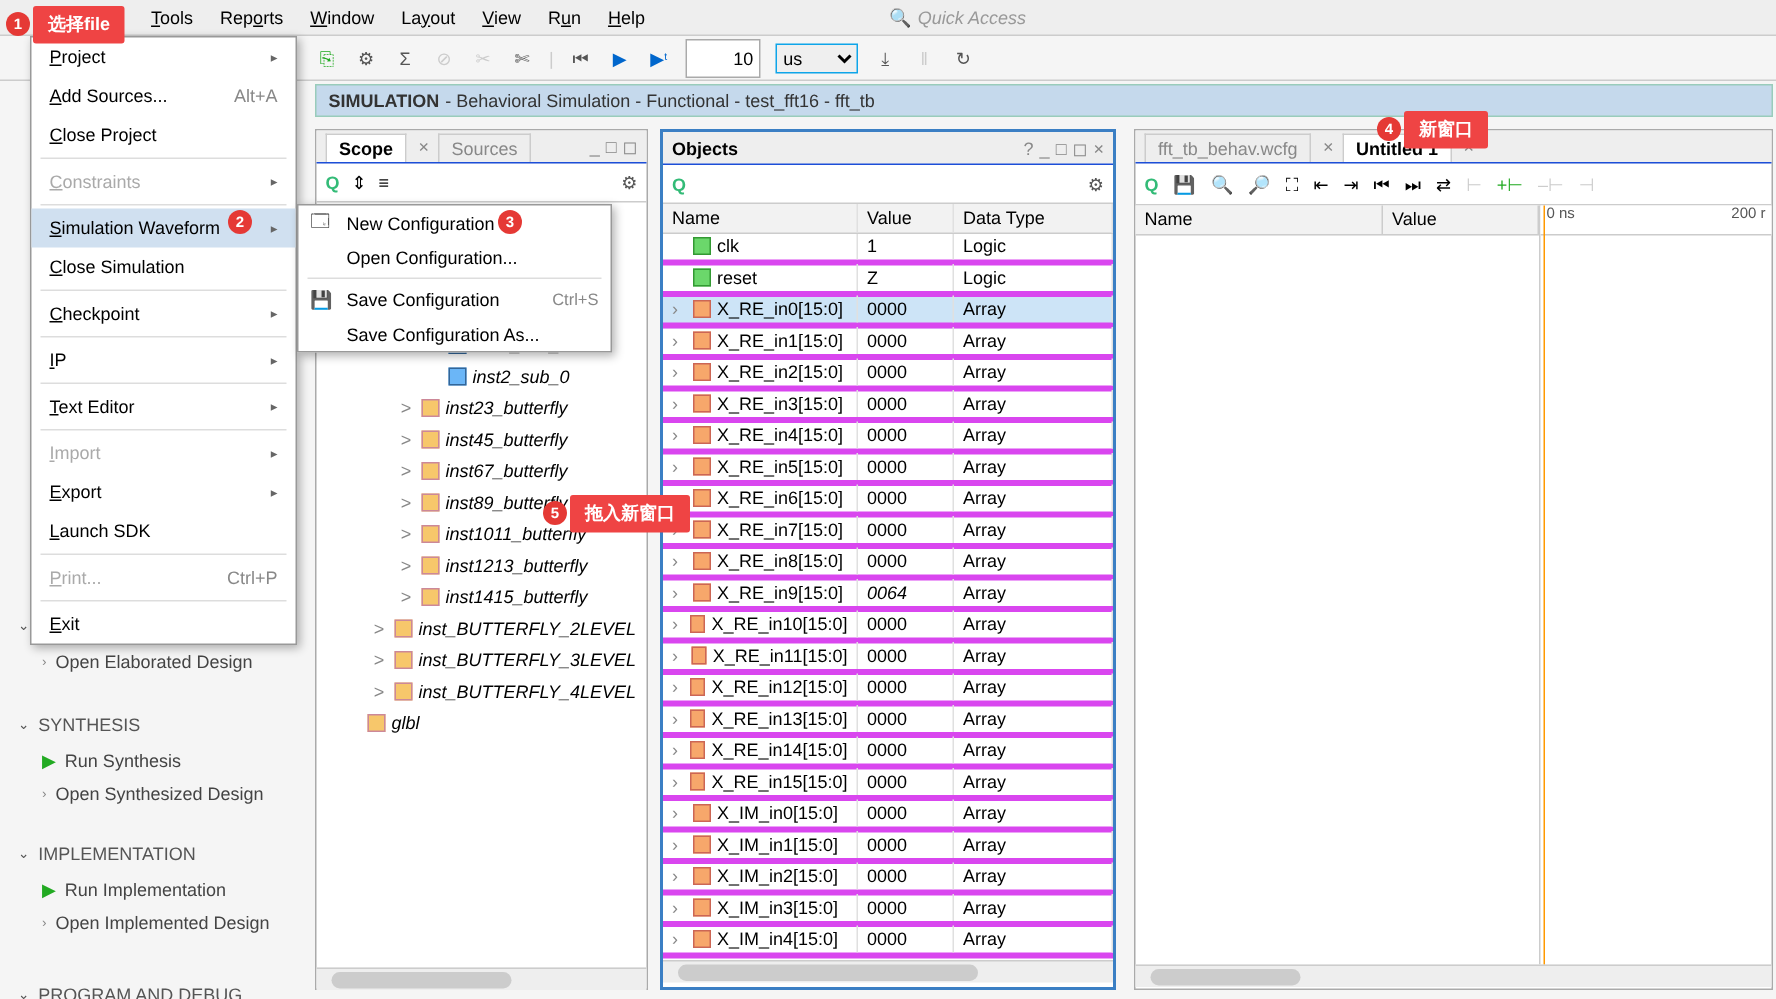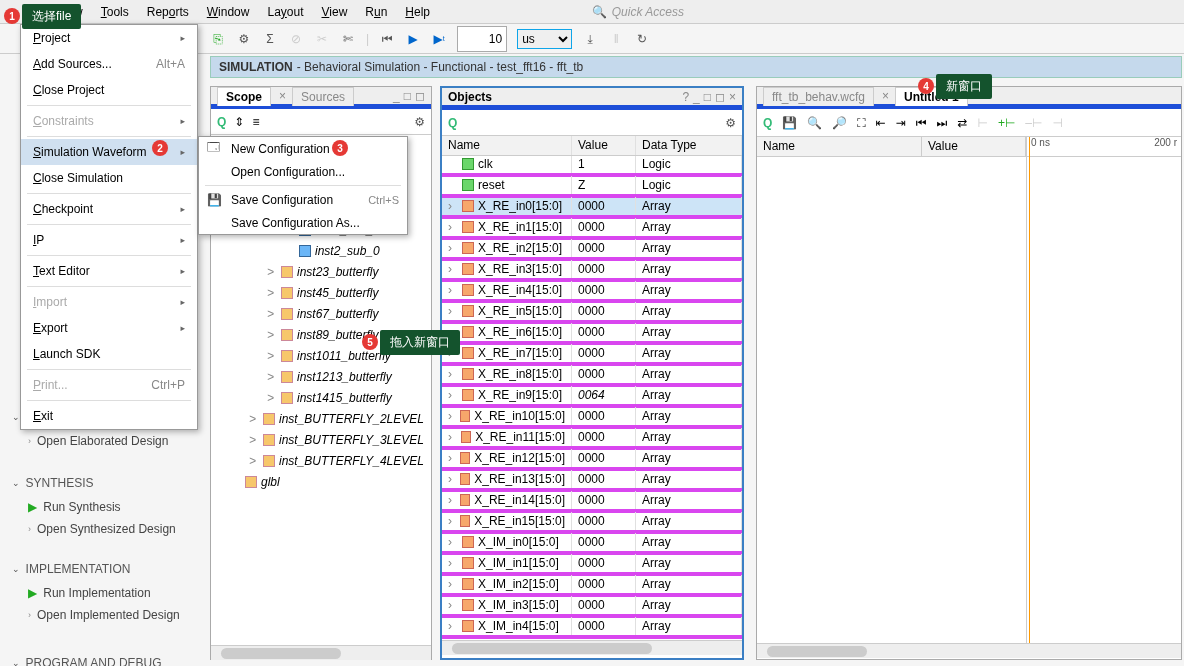--- a/index.html
+++ b/index.html
@@ -8,21 +8,21 @@
 .menubar span { cursor: pointer; }
 .menubar span u { text-decoration: underline; }
 .quick-access { margin-left: auto; margin-right: 500px; color: #999; display: flex; align-items: center; gap: 4px; }
 .toolbar { height: 30px; background: #f5f5f5; border-bottom: 1px solid #ccc; display: flex; align-items: center; padding-left: 210px; gap: 10px; }
 .toolbar .icon { width: 16px; height: 16px; display: inline-flex; align-items: center; justify-content: center; color: #555; cursor: pointer; }
 .toolbar input { width: 50px; height: 18px; text-align: right; padding: 12px 4px; border: 1px solid #aaa; }
 .toolbar select { height: 20px; border: 1px solid #0ea5e9; width: 55px; }
 .sim-banner { position: absolute; left: 210px; top: 56px; right: 2px; height: 22px; background: #c5d9ec; border: 1px solid #9cb; display: flex; align-items: center; padding: 0 8px; color: #333; z-index: 5; }
 .sim-banner b { margin-right: 4px; }
 .panel { position: absolute; background: #fff; border: 1px solid #aaa; }
-.panel-header { height: 22px; background: #eee; border-bottom: 5px solid #1d4ed8; display: flex; align-items: center; padding: 0 6px; gap: 6px; }
+.panel-header { height: 22px; background: #eee; border-bottom: 1px solid #1d4ed8; display: flex; align-items: center; padding: 0 6px; gap: 6px; }
 .panel-header .tab { padding: 2px 8px; background: #fff; border: 1px solid #ccc; border-bottom: none; position: relative; top: 1px; }
 .panel-header .tab.inactive { background: #eee; color: #888; }
 .panel-header .close { margin-left: 2px; color: #888; cursor: pointer; }
 .panel-header .ctrls { margin-left: auto; display: flex; gap: 4px; color: #888; }
 .panel-toolbar { height: 26px; border-bottom: 1px solid #ccc; display: flex; align-items: center; padding: 0 6px; gap: 8px; }
 .search-icon { color: #3b7; font-weight: bold; }
 .gear { margin-left: auto; color: #555; }
 .col-headers { height: 20px; background: #f2f2f2; border-bottom: 1px solid #ccc; display: flex; }
 .col-headers div, .row div.cell { padding: 2px 6px; border-right: 1px solid #e0e0e0; overflow: hidden; white-space: nowrap; }
 .row { display: flex; height: 21px; align-items: flex-end; border-bottom: 4px solid #d946ef; }
@@ -38,21 +38,21 @@
 .dropdown .item { height: 26px; display: flex; align-items: center; padding: 0 12px; justify-content: space-between; cursor: pointer; }
 .dropdown .item.disabled { color: #aaa; }
 .dropdown .item.highlight { background: #d0e0f0; }
 .dropdown .sep { height: 1px; background: #ddd; margin: 2px 6px; }
 .dropdown .arrow { color: #666; font-size: 9px; }
 .submenu { position: absolute; left: 198px; top: 136px; width: 210px; background: #fff; border: 1px solid #999; box-shadow: 2px 2px 6px rgba(0,0,0,0.3); z-index: 101; }
 .submenu .item { height: 23px; display: flex; align-items: center; padding: 0 8px; gap: 8px; cursor: pointer; }
 .submenu .sep { height: 1px; background: #ddd; margin: 2px 6px; }
 .submenu .sc { margin-left: auto; color: #888; font-size: 11px; }
 .badge { position: absolute; width: 16px; height: 16px; border-radius: 50%; background: #e53935; color: #fff; font-size: 10px; display: flex; align-items: center; justify-content: center; z-index: 200; font-weight: bold; }
-.tooltip { position: absolute; background: #14532d; color: #fff; padding: 4px 10px; font-size: 12px; z-index: 200; border-radius: 2px; }
+.tooltip { position: absolute; background: #ef4444; color: #fff; padding: 4px 10px; font-size: 12px; z-index: 200; border-radius: 2px; font-weight: bold; }
 .nav-section { position: absolute; left: 12px; width: 190px; }
 .nav-title { display: flex; align-items: center; gap: 6px; color: #555; font-size: 12px; margin-bottom: 6px; }
 .nav-title .caret { font-size: 9px; }
 .nav-item { display: flex; align-items: center; gap: 6px; padding: 4px 0 4px 16px; color: #444; cursor: pointer; }
 .nav-item .caret { font-size: 9px; color: #888; }
 .play { color: #2a2; }
 .wave-toolbar { height: 28px; border-bottom: 1px solid #ccc; display: flex; align-items: center; padding: 0 6px; gap: 10px; }
 .wave-col-headers { height: 20px; background: #f2f2f2; border-bottom: 1px solid #ccc; display: flex; }
 .wave-col-headers div { padding: 2px 6px; border-right: 1px solid #ccc; }
 .timeline { position: relative; height: 20px; border-bottom: 1px solid #ccc; background: #fff; }

